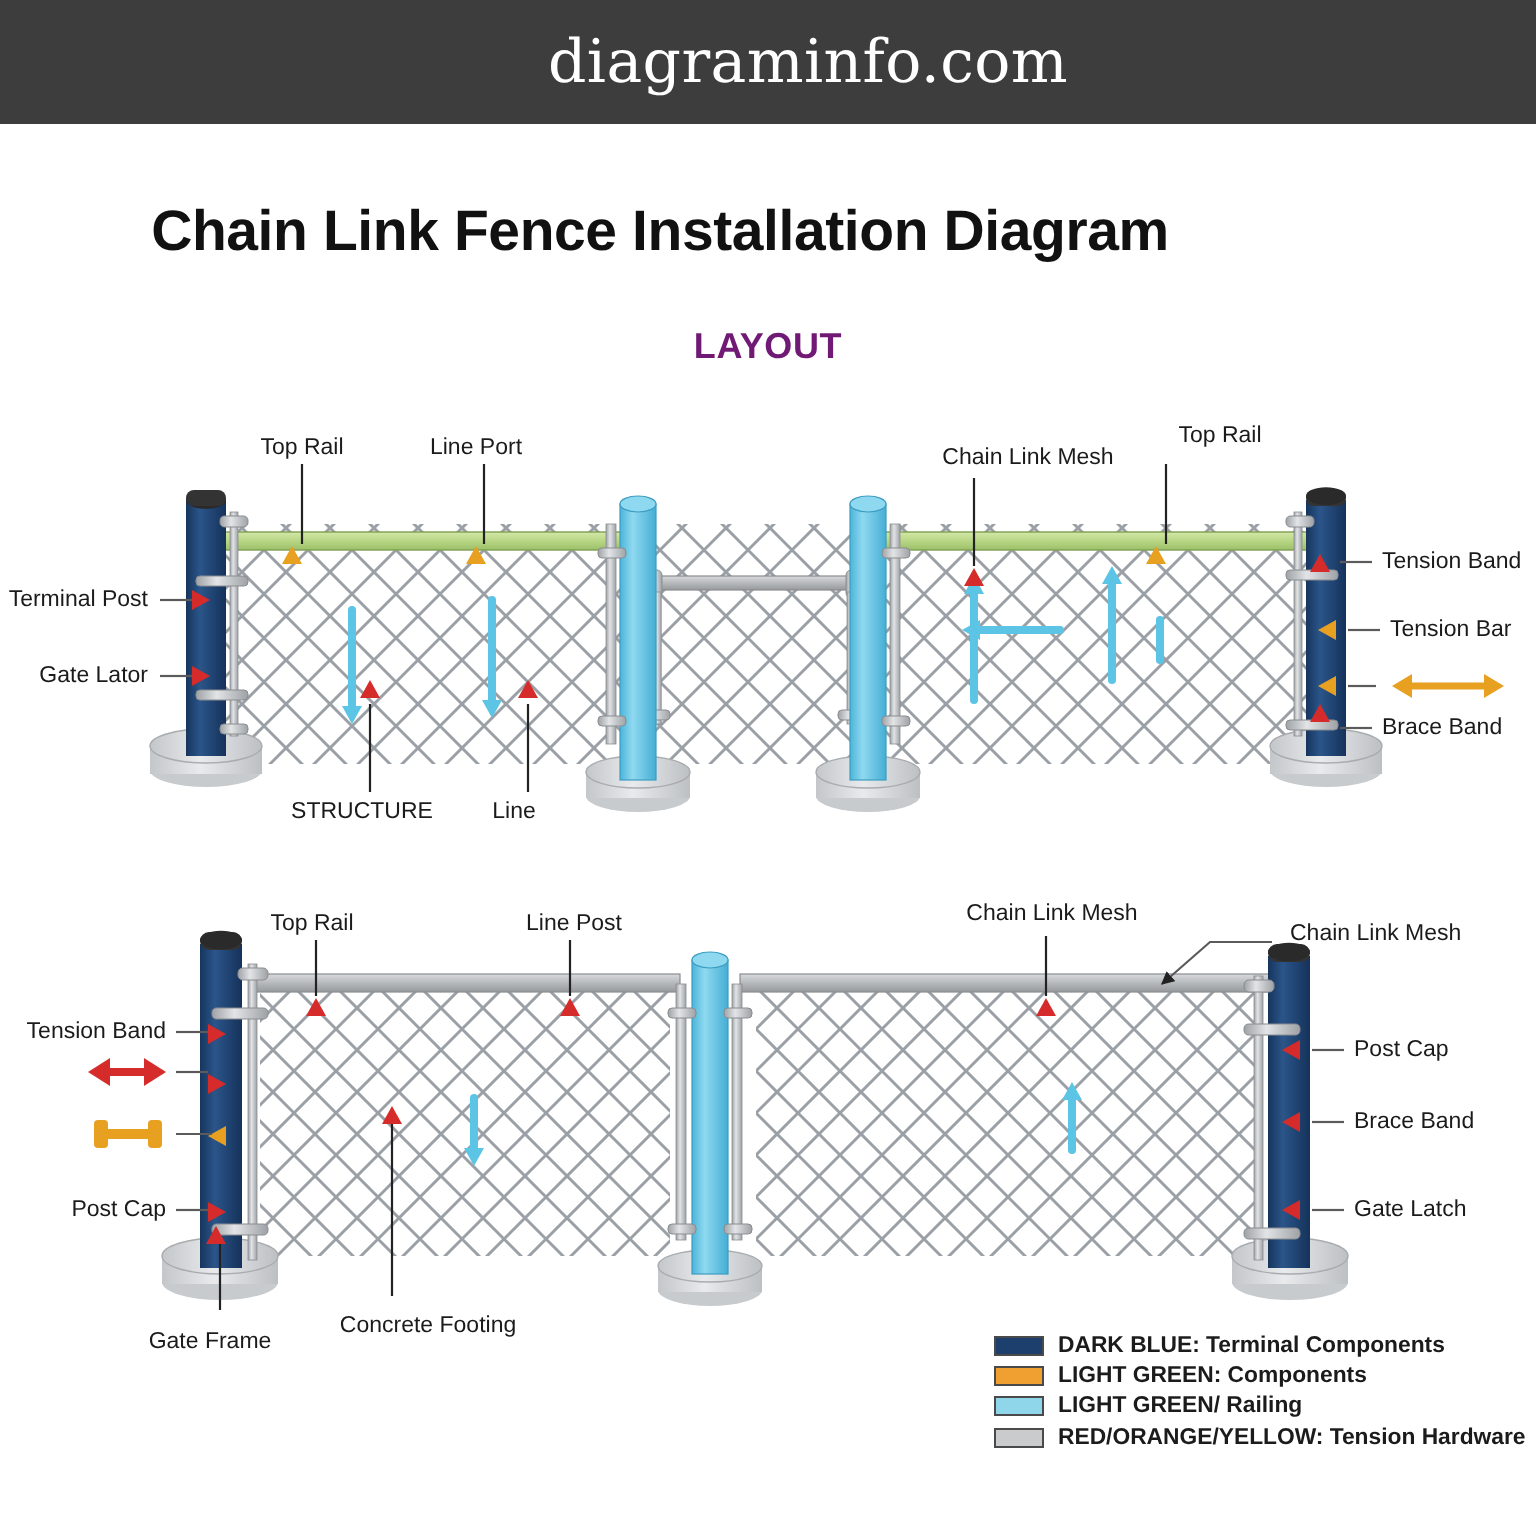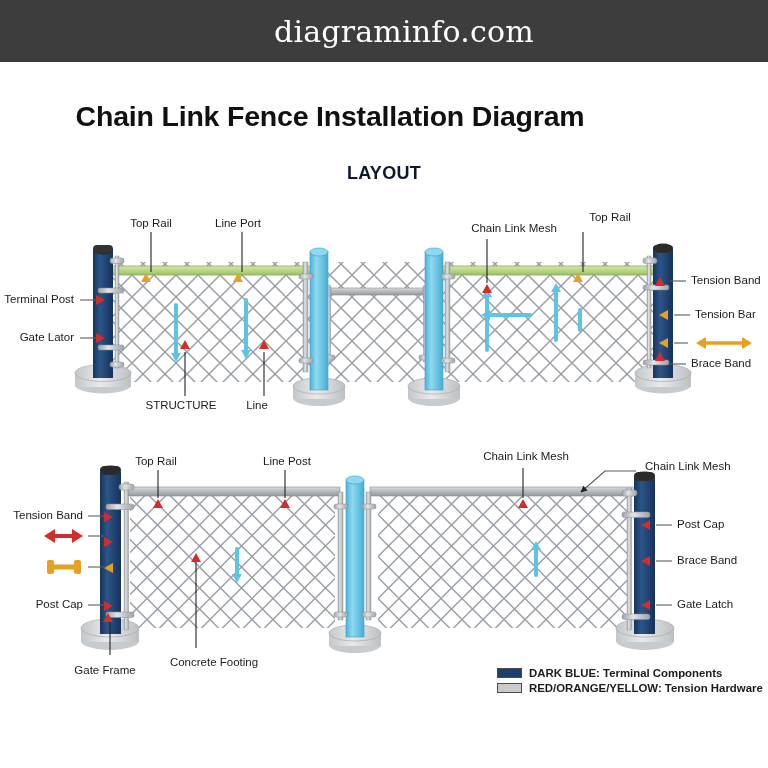--- a/index.html
+++ b/index.html
@@ -24,21 +24,21 @@
     font-family:"DejaVu Serif","Liberation Serif",serif;
     margin-left:40px;
   }
 
   .main-title{
     position:absolute;left:0;top:100px;width:660px;text-align:center;
     font-size:28.5px;font-weight:bold;color:#111111;letter-spacing:-.2px;
   }
   .sub-title{
     position:absolute;left:0;top:163px;width:768px;text-align:center;
-    font-size:18px;font-weight:bold;color:#0f172a;letter-spacing:.3px;
+    font-size:18px;font-weight:bold;color:#701a75;letter-spacing:.3px;
   }
 
   
   svg.stage{position:absolute;left:0;top:0;width:768px;height:768px;}
   .lbl{
     font-family:"Liberation Sans","DejaVu Sans",sans-serif;
     font-size:11.5px;fill:#1b1b1b;
   }
   .leader{stroke:#5b5b5b;stroke-width:1.1;fill:none;}
   .leader-dark{stroke:#222;stroke-width:1.1;fill:none;}
@@ -430,18 +430,26 @@
       </g>
     </g>
   </svg>
 
   <div class="legend">
     <div class="legend-row">
       <div class="sw" style="background:#1d3f6e"></div>
       <div class="legend-text">DARK BLUE: Terminal Components</div>
     </div>
     <div class="legend-row">
+      <div class="sw" style="background:#f0a030"></div>
+      <div class="legend-text">LIGHT GREEN: Components</div>
+    </div>
+    <div class="legend-row">
+      <div class="sw" style="background:#8fd6ea"></div>
+      <div class="legend-text">LIGHT GREEN/ Railing</div>
+    </div>
+    <div class="legend-row">
       <div class="sw" style="background:#c9cbcd"></div>
       <div class="legend-text">RED/ORANGE/YELLOW: Tension Hardware</div>
     </div>
   </div>
 
 </div>
 
 </body></html>

